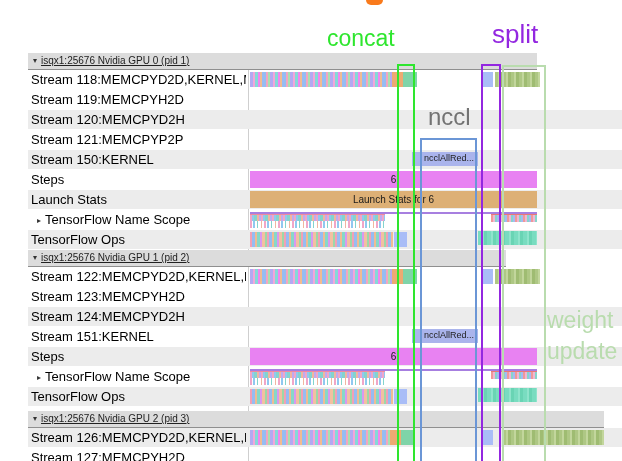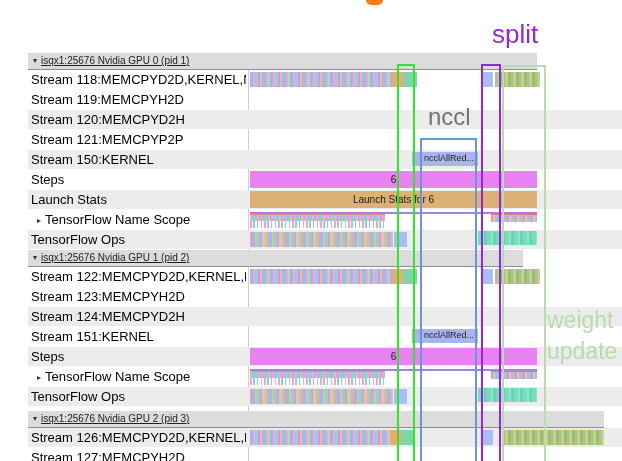--- a/index.html
+++ b/index.html
@@ -103,21 +103,21 @@
         </div>
         <div class="ns-chunk"></div>
       </div>
       <div class="row" style="top: 230px;">
         <div class="zebra"></div>
         <div class="rowlabel"><span>TensorFlow Ops</span></div>
         <div class="seg dense2" style="left: 250px; width: 143px;"></div>
         <div class="seg blue" style="left: 394px; width: 13px; background: rgb(169, 189, 247);"></div>
         <div class="seg tealstripe" style="left: 478px; width: 59px;"></div>
       </div>
-      <div class="hdr" style="top: 250px; width: 478px; padding-left: 17px;">
+      <div class="hdr" style="top: 250px; width: 478px;">
         <span class="hdr-label"><span class="tri">▾</span><span>isqx1:25676 Nvidia GPU 1 (pid 2)</span></span>
       </div>
       <div class="row" style="top: 267px;">
         <div class="rowlabel"><span>Stream 122:MEMCPYD2D,KERNEL,MI</span></div>
         <div class="seg dense" style="left: 250px; width: 142px;"></div>
         <div class="seg orange" style="left: 392px; width: 11px; background: rgb(237, 170, 114);"></div>
         <div class="seg teal" style="left: 403px; width: 14px; background: rgb(127, 212, 168);"></div>
         <div class="seg blue" style="left: 481px; width: 12px; background: rgb(169, 189, 247);"></div>
         <div class="seg greenstripe" style="left: 495px; width: 45px;"></div>
       </div>
@@ -171,19 +171,20 @@
       <div class="row" style="top: 448px;">
         <div class="rowlabel"><span>Stream 127:MEMCPYH2D</span></div>
       </div>
     </div>
 
   <div class="annbox" id="box-concat" style="left: 397px; top: 64px; width: 14px; height: 397px; border-color: rgb(46, 230, 46);"></div>
   <div class="annbox" id="box-nccl" style="left: 420px; top: 138px; width: 53px; height: 323px; border-color: rgb(107, 150, 214);"></div>
   <div class="annbox" id="box-split" style="left: 481px; top: 64px; width: 16px; height: 397px; border-color: rgb(147, 39, 224);"></div>
   <div class="annbox" id="box-weight" style="left: 502px; top: 65px; width: 40px; height: 396px; border-color: rgb(185, 220, 174);"></div>
 
+  <div class="annlabel" id="lbl-concat" style="color: rgb(46, 230, 46);">concat</div>
   <div class="annlabel" id="lbl-split" style="color: rgb(147, 39, 224); margin-left: 29px;">split</div>
   <div class="annlabel" id="lbl-nccl" style="color: #737373;">nccl</div>
   <div class="annlabel" id="lbl-weight" style="color: rgb(185, 220, 174);">
     <div>weight</div>
     <div>update</div>
   </div>
 </div>
 
 </body></html>

